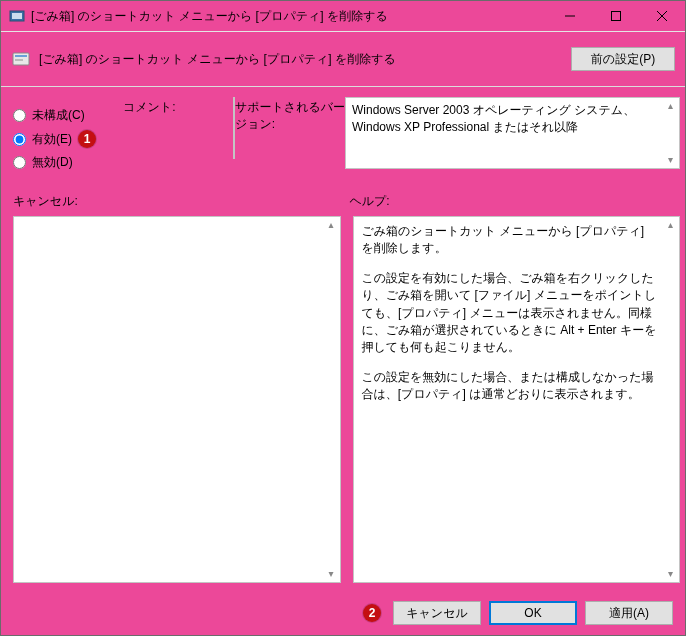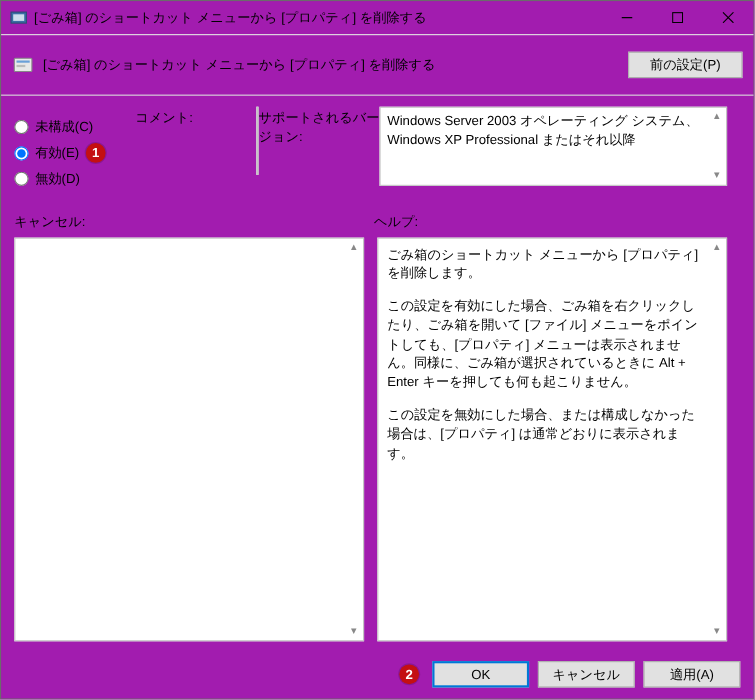--- a/index.html
+++ b/index.html
@@ -1,26 +1,26 @@
 <!DOCTYPE html>
 <html><head>
 <meta charset="utf-8">
 <style>
   html,body{margin:0;padding:0;font-family:"Yu Gothic UI","Meiryo UI","MS UI Gothic",sans-serif;font-size:12px;color:#000;background:#fff}
-  .window{width:686px;height:636px;border:1px solid #6b6b6b;box-sizing:border-box;display:flex;flex-direction:column;background:#a21caf}
+  .window{width:686px;height:636px;border:1px solid #6b6b6b;box-sizing:border-box;display:flex;flex-direction:column;background:#ec4899}
   .titlebar{height:30px;display:flex;align-items:center;border-bottom:1px solid #e5e5e5}
   .titlebar .icon{width:16px;height:16px;margin:0 6px 0 8px}
   .titlebar .title{flex:1;font-size:12px}
   .titlebar .wbtn{width:46px;height:30px;display:flex;align-items:center;justify-content:center}
   .titlebar .wbtn svg{pointer-events:none}
   .subheader{display:flex;align-items:center;height:46px;padding:4px 10px;border-bottom:1px solid #dcdcdc}
   .subheader .icon{width:20px;height:20px;margin-right:8px}
   .subheader .text{flex:1;font-size:12px}
   .navbtn{height:24px;min-width:104px;margin-left:8px;border:1px solid #adadad;background:#e1e1e1;font-family:inherit;font-size:12px;padding:0 0}
-  .body{flex:1;display:flex;flex-direction:column;padding:10px 24px 8px 12px;box-sizing:border-box}
+  .body{flex:1;display:flex;flex-direction:column;padding:10px 5px 8px 12px;box-sizing:border-box}
   .upper{display:flex}
   .radios{width:110px;padding-top:4px}
   .radio-row{display:flex;align-items:center;margin:6px 0;position:relative}
   .radio-row input{margin:0 6px 0 0}
   .marker{width:18px;height:18px;border-radius:50%;background:#c40f12;color:#fff;font-weight:bold;font-size:12px;display:flex;align-items:center;justify-content:center;box-shadow:0 0 0 1px rgba(0,0,0,.15)}
   .marker1{margin-left:6px}
   .uright{flex:1;display:flex;flex-direction:row}
   .formrow{display:flex;margin-bottom:8px}
   .formrow .lbl{width:110px;padding-top:2px;text-align:left}
   .comment-box{flex:1;height:62px;border:1px solid #c4c4c4;background:#fff;box-sizing:border-box;position:relative;overflow:hidden}
@@ -145,18 +145,18 @@
             <span class="arrow">▴</span>
             <span class="arrow">▾</span>
           </div>
       </div>
     </div>
 
   </div>
 
   <div class="footer">
     <span class="marker">2</span>
+    <button class="btn">キャンセル</button>
     <button class="btn primary">OK</button>
-    <button class="btn">キャンセル</button>
     <button class="btn">適用(A)</button>
   </div>
 
 </div>
 
 </body></html>

